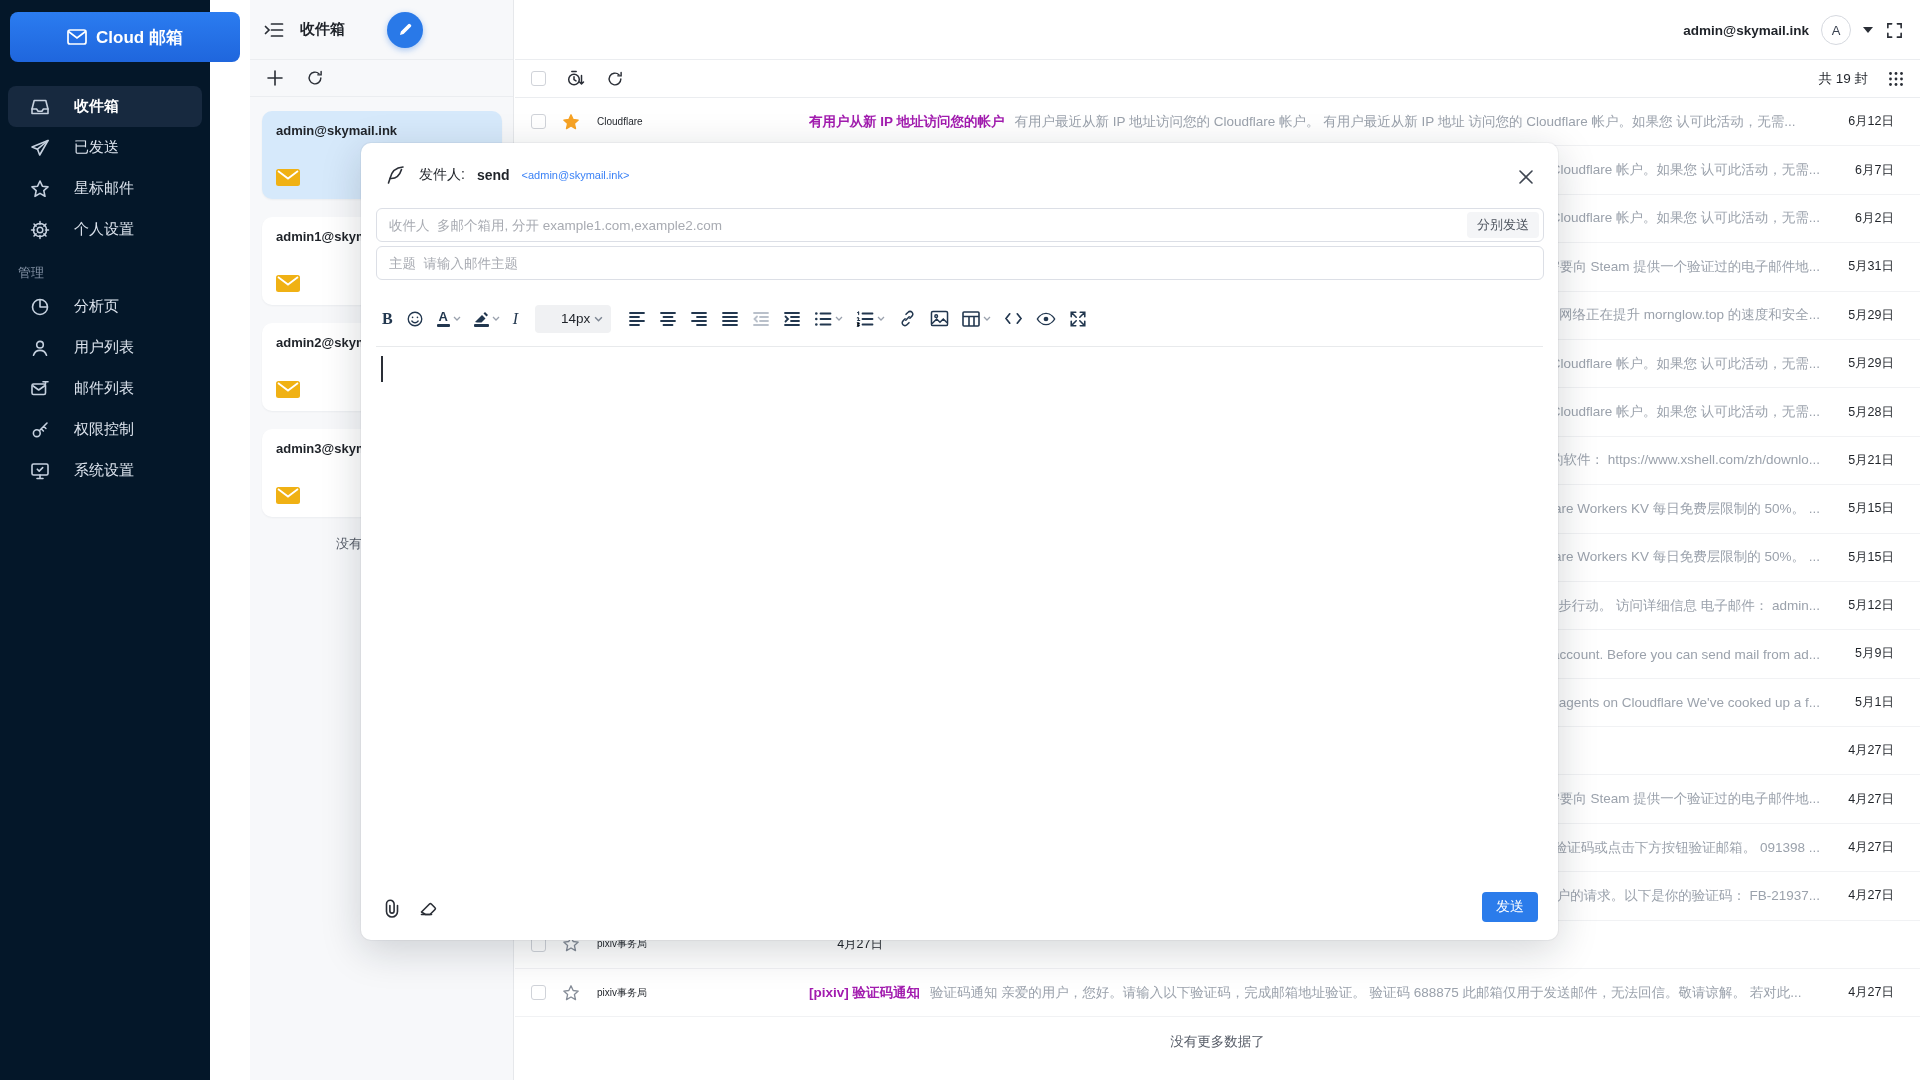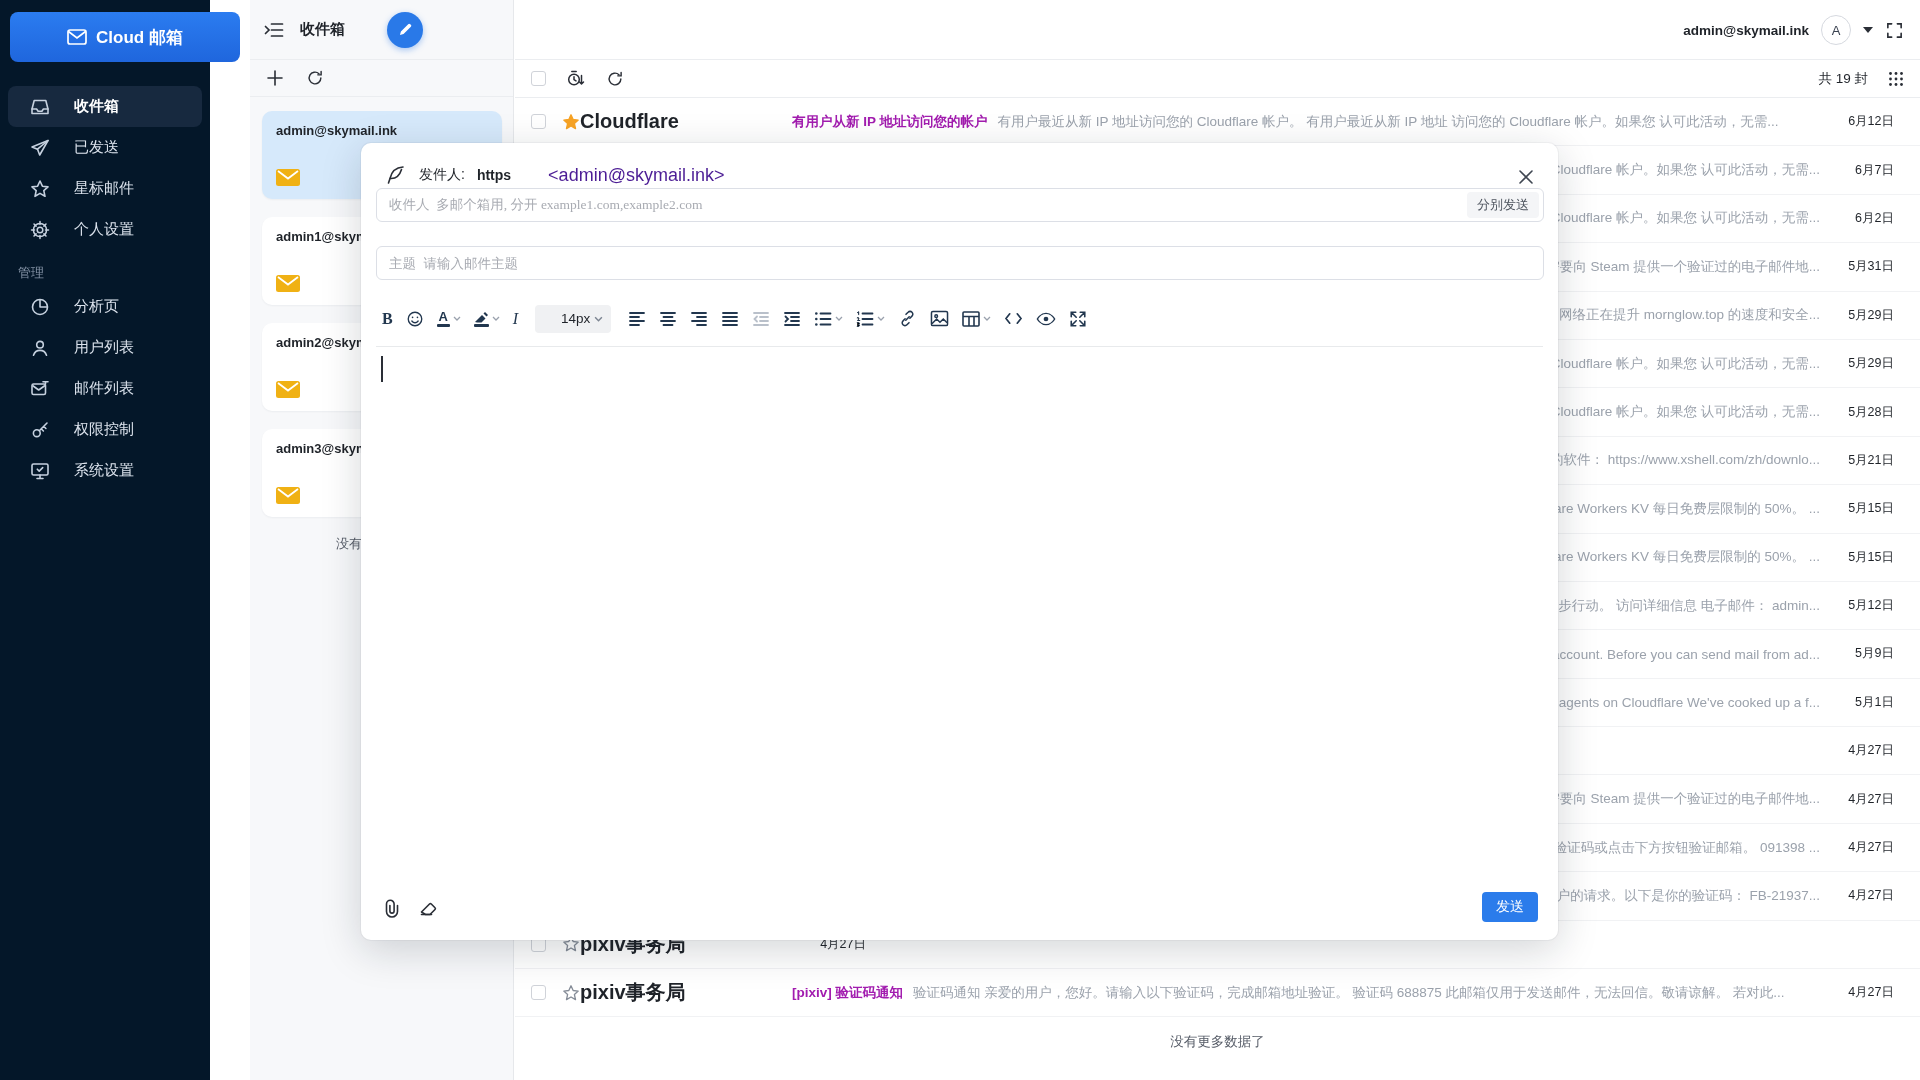--- a/index.html
+++ b/index.html
@@ -49,42 +49,42 @@
     border-top:6px solid #2a2e36; cursor:pointer; }
   .list-toolbar { height:38px; border-bottom:1px solid #ebedf0; display:flex; align-items:center; padding:0 16px; gap:20px; color:#2a2e36; }
   .list-toolbar .spacer { flex:1; }
   .total-count { font-size:13.5px; color:#1f2329; }
   .cb { width:15px; height:15px; border:1px solid #d0d3d9; border-radius:3px; background:#fff; cursor:pointer; flex:none; }
   .rows {}
   .row { height:48.4px; display:flex; align-items:center; padding:0 26px 0 16px; border-bottom:1px solid #f1f2f4; }
   .row .star { margin-left:16px; flex:none; cursor:pointer; }
   .star-filled polygon { fill:#f7a325; stroke:#f7a325; }
   .star-outline polygon { fill:none; stroke:#8188944; stroke:#868d98; }
-  .row .sender { width:212px; margin-left:0; font-size:20px; font-weight:bold; white-space:nowrap;
+  .row .sender { width:212px; margin-left:17px; font-size:10px; font-weight:normal; white-space:nowrap;
     overflow:hidden; text-overflow:ellipsis; flex:none; }
   .row .textline { flex:1; overflow:hidden; white-space:nowrap; text-overflow:ellipsis; font-size:13.5px; color:#9ba2ac; }
   .row .subject { color:#a21caf; font-weight:bold; margin-right:10px; }
   .row .date { width:64px; margin-left:10px; text-align:right; font-size:12.5px; color:#1f2329; flex:none; }
   .row .tailclip { flex:1; position:relative; overflow:hidden; height:100%; }
   .row .tailclip span { position:absolute; right:0; top:50%; transform:translateY(-50%); white-space:nowrap;
     font-size:13.5px; color:#9ba2ac; }
   .list-empty { text-align:center; font-size:13.5px; color:#555b66; padding-top:16px; }
 
   
   .modal { position:absolute; left:361px; top:143px; width:1197px; height:797px; background:#fff;
     border-radius:10px; box-shadow:0 10px 40px rgba(15,25,40,.18), 0 0 0 1px rgba(15,25,40,.04); z-index:50; }
   .m-head { position:absolute; left:22px; top:20px; display:flex; align-items:center; gap:12px; font-size:14px; }
   .m-from-name { font-weight:bold; }
-  .m-from-email { color:#4c1d95; font-size:18px;margin-left:25px; }
+  .m-from-email { color:#3b82f6; font-size:11px; }
   .m-close { position:absolute; right:24px; top:26px; color:#3f4652; cursor:pointer; }
   .m-field { position:absolute; left:15px; right:14px; }
   .m-field input { width:100%; height:34px; border:1px solid #dcdfe6; border-radius:6px; padding:0 12px;
     font-size:13.5px; color:#333; font-family:inherit; outline:none; background:#fff; }
   .m-field input::placeholder { color:#a8abb2; }
-  .f-to { top:45px;font-family:Liberation Serif, serif; }
+  .f-to { top:65px; }
   .f-subj { top:103px; }
   .split-chip { position:absolute; right:5px; top:4px; height:26px; background:#f4f5f7; border-radius:4px;
     display:flex; align-items:center; padding:0 10px; font-size:13px; color:#4e555f; cursor:pointer; }
   .m-toolbar { position:absolute; left:15px; right:15px; top:148px; height:56px; display:flex; align-items:center;
     gap:13px; border-bottom:1px solid #e8eaec; padding-left:6px; color:#22374f; }
   .tb { display:inline-flex; align-items:center; cursor:pointer; color:#22374f; }
   .tb.b { font-weight:bold; font-size:16px; font-family:"Liberation Serif","DejaVu Serif",serif; }
   .tb.i { font-style:italic; font-size:16px; font-family:"Liberation Serif","DejaVu Serif",serif; }
   .tb .chev { margin-left:3px; }
   .tb.disabled { color:#b9c0ca; }
@@ -564,21 +564,21 @@
 
 <div class="modal">
   <div class="m-head">
     <span class="ic">
       <svg width="24" height="24" viewBox="0 0 24 24" fill="none" stroke="#2a2e36" stroke-width="1.6" stroke-linecap="round">
           <path d="M20 4c-7.5.5-11.5 4.5-13 11.5L5.5 20"></path>
           <path d="M7 15.5c5.5.5 9.5-2.5 11.5-9"></path>
         </svg>
     </span>
     <span>发件人:</span>
-    <span class="m-from-name">https</span>
+    <span class="m-from-name">send</span>
     <span class="m-from-email">&lt;admin@skymail.ink&gt;</span>
   </div>
   <span class="m-close ic">
     <svg width="16" height="16" viewBox="0 0 16 16" stroke="#3f4652" stroke-width="1.6" stroke-linecap="round">
         <path d="M2 2l12 12M14 2L2 14"></path>
       </svg>
   </span>
 
   <div class="m-field f-to" style="position:absolute;">
     <input type="text" placeholder="收件人  多邮个箱用, 分开 example1.com,example2.com" style="">

